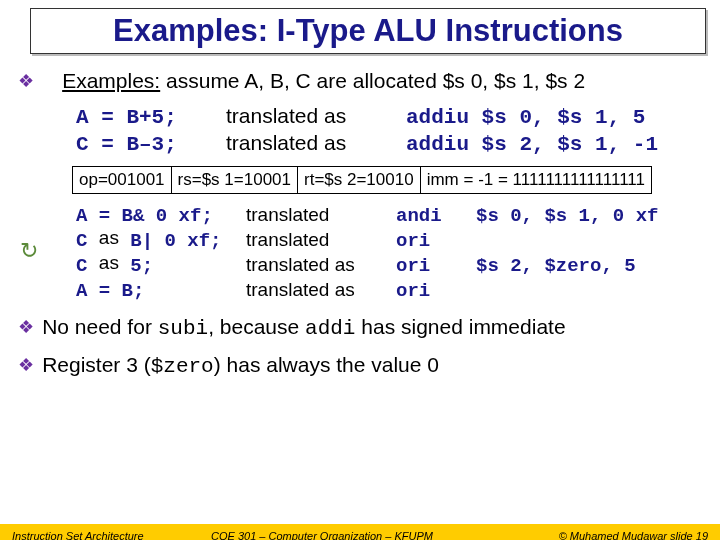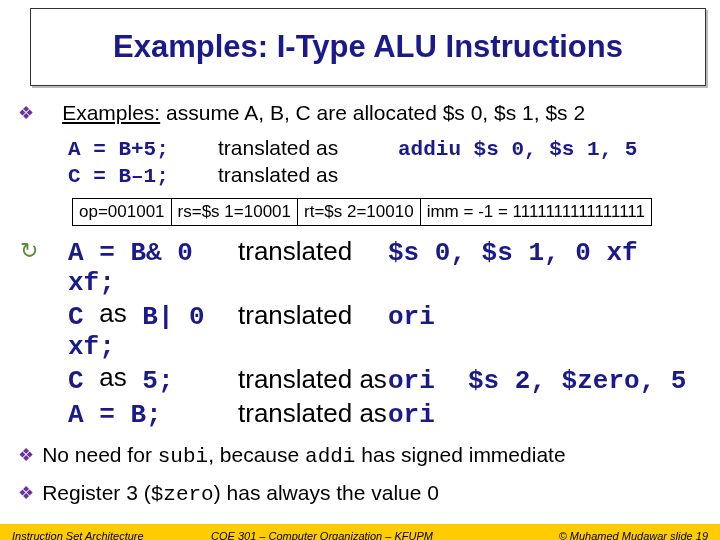--- a/index.html
+++ b/index.html
@@ -19,21 +19,21 @@
   }
   .title-box {
     margin: 8px 14px 6px 30px;
     border: 1px solid #333;
     background: #fff;
     box-shadow: 2px 2px 0 #bbb;
     padding: 4px 10px;
     text-align: center;
   }
   .title-box h1 {
-    margin: 16px;
+    margin: 0;
     font-family: "Comic Sans MS", cursive, sans-serif;
     font-size: 31px;
     color: #1a1a8a;
     font-weight: 700;
   }
   .content {
     padding: 4px 18px 0 18px;
     font-size: 21px;
     color: #000;
   }
@@ -53,21 +53,21 @@
     line-height: 26px;
   }
   .under { text-decoration: underline; margin-left: 20px; }
   .grid {
     margin-left: 42px;
     font-size: 21px;
   }
   .row {
     display: flex;
     align-items: baseline;
-    margin: 2px 8px;
+    margin: 2px 16px;
   }
   .mono { font-family: "Courier New", monospace; color: #1a1a8a; font-weight: bold; }
   .col-a { width: 150px; }
   .col-a2 { width: 170px; }
   .col-b { width: 180px; }
   .col-c { flex: 1; }
   .encoding {
     margin: 10px 0 10px 54px;
     border-collapse: collapse;
     font-size: 17px;
@@ -117,42 +117,44 @@
       </span>
     </div>
 
     <div class="grid">
       <div class="row">
         <span class="col-a mono">A = B+5;</span>
         <span class="col-b">translated as</span>
         <span class="col-c mono">addiu $s 0, $s 1, 5</span>
       </div>
       <div class="row">
-        <span class="col-a mono">C = B–1;</span>
+        <span class="col-a mono">C = B–3;</span>
         <span class="col-b">translated as</span>
+        <span class="col-c mono">addiu $s 2, $s 1, -1</span>
       </div>
     </div>
 
     <span class="arrow">↻</span>
 
     <table class="encoding">
       <tbody>
           <tr>
         <td>op=001001</td>
         <td>rs=$s 1=10001</td>
         <td>rt=$s 2=10010</td>
         <td>imm = -1 = 1111111111111111</td>
       </tr>
     </tbody>
       </table>
 
-    <div class="grid" style="font-size:26px;">
+    <div class="grid" style="font-size:19px;">
       <div class="row">
         <span class="col-a2 mono">A = B&amp; 0 xf;</span>
         <span style="width:150px;">translated</span>
+        <span class="mono" style="width:80px;">andi</span>
         <span class="mono">$s 0, $s 1, 0 xf</span>
       </div>
       <div class="row">
         <span class="col-a2 mono"><span>C </span><span style="font-family:Arial;font-weight:normal;color:#000;position:relative;top:-2px;">as</span><span> B| 0 xf;</span></span>
         <span style="width:150px;">translated</span>
         <span class="mono" style="width:80px;">ori</span>
       </div>
       <div class="row">
         <span class="col-a2 mono"><span>C </span><span style="font-family:Arial;font-weight:normal;color:#000;position:relative;top:-2px;">as</span><span> 5;</span></span>
         <span style="width:150px;">translated as</span>

